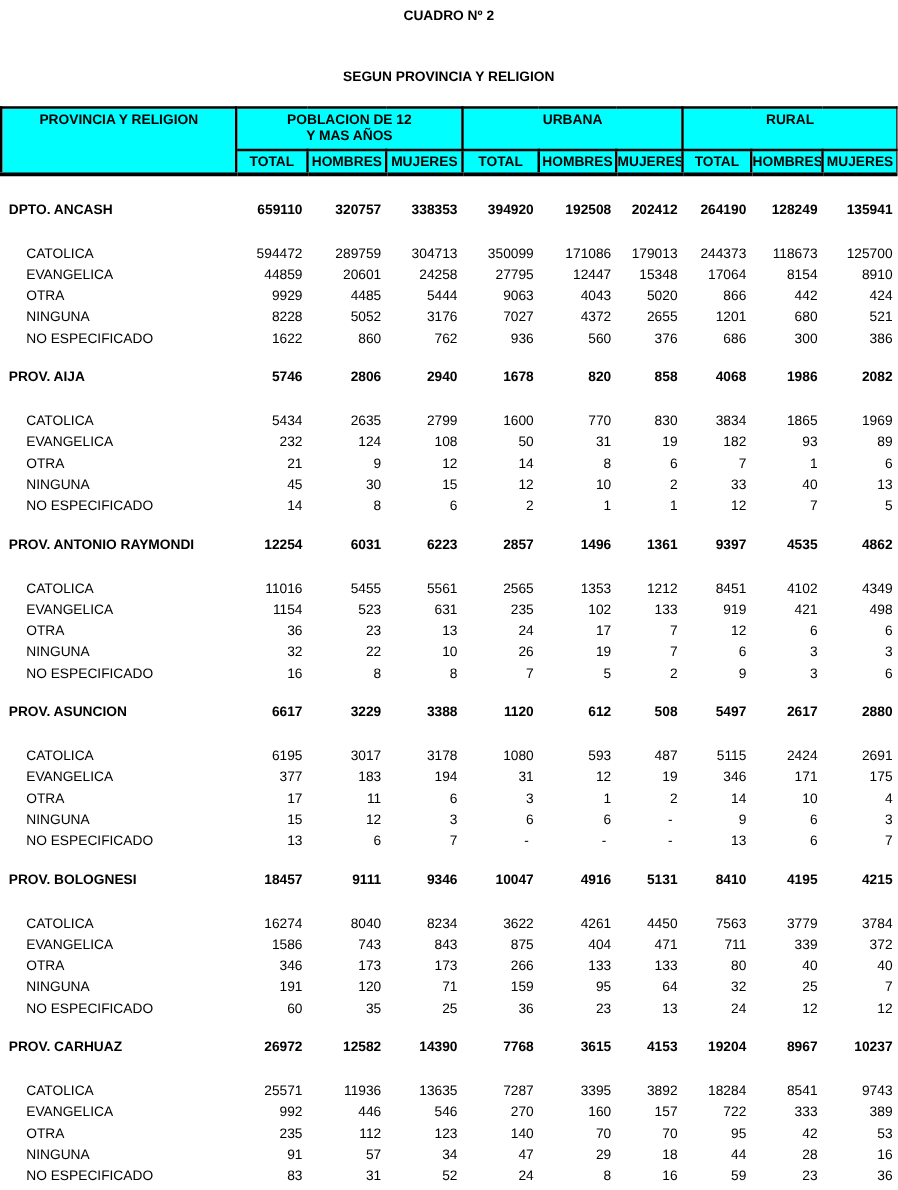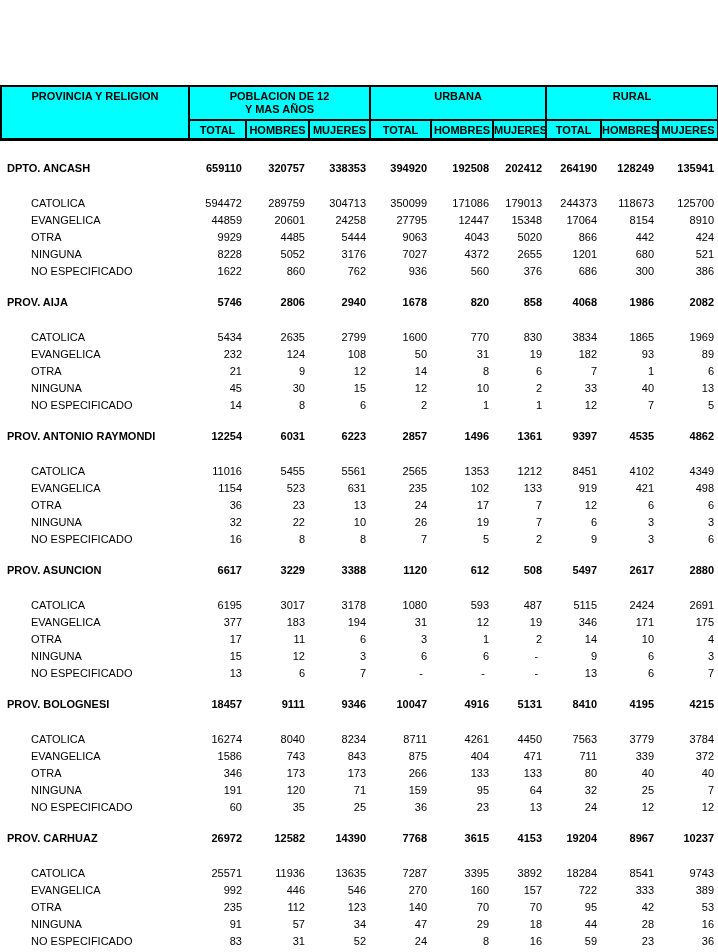--- a/index.html
+++ b/index.html
@@ -29,30 +29,32 @@
   thead tr.group-row th{height:29px;vertical-align:top;padding-top:3px;}
   thead th.corner{vertical-align:middle;padding-top:0;border-bottom:3px solid var(--border-col);}
   thead th.group-multiline{white-space:pre-line;line-height:13px;}
   thead tr.sub-row th{height:17px;border-bottom:3px solid var(--border-col);vertical-align:middle;}
   tbody td{font-size:11px;padding:0;vertical-align:middle;overflow:hidden;}
   tbody tr.data-row td{height:17px;}
   td.num{text-align:right;padding-right:4px;}
   td.num.dash{padding-right:8px;}
   td.label{text-align:left;padding-left:6px;white-space:nowrap;}
   tr.province-row td{font-weight:bold;margin-left:13px;}
-  tr.religion-row td.label{padding-left:30px;}
+  tr.religion-row td.label{padding-left:20px;}
   tr.spacer-top td{height:18px;}
   tr.spacer-after-province td{height:18px;}
   tr.spacer-section td{height:14px;}
 </style>
 </head>
 <body>
 
 <div class="page">
 
+  <div class="heading title">CUADRO Nº 2</div>
+  <div class="heading sub2">SEGUN PROVINCIA Y RELIGION</div>
 
   <table class="census">
     <colgroup>
       <col style="width:188px">
         <col style="width:57px">
         <col style="width:63px">
         <col style="width:61px">
       <col style="width:61px">
         <col style="width:62px">
         <col style="width:53px">
@@ -409,21 +411,21 @@
           <td class="num">4215</td>
         </tr>
         <tr class="spacer-after-province">
           <td colspan="10"></td>
         </tr>
         <tr class="data-row religion-row">
           <td class="label">CATOLICA</td>
           <td class="num">16274</td>
           <td class="num">8040</td>
           <td class="num">8234</td>
-          <td class="num">8711</td>
+          <td class="num">3622</td>
           <td class="num">4261</td>
           <td class="num">4450</td>
           <td class="num">7563</td>
           <td class="num">3779</td>
           <td class="num">3784</td>
         </tr>
         <tr class="data-row religion-row">
           <td class="label">EVANGELICA</td>
           <td class="num">1586</td>
           <td class="num">743</td>

